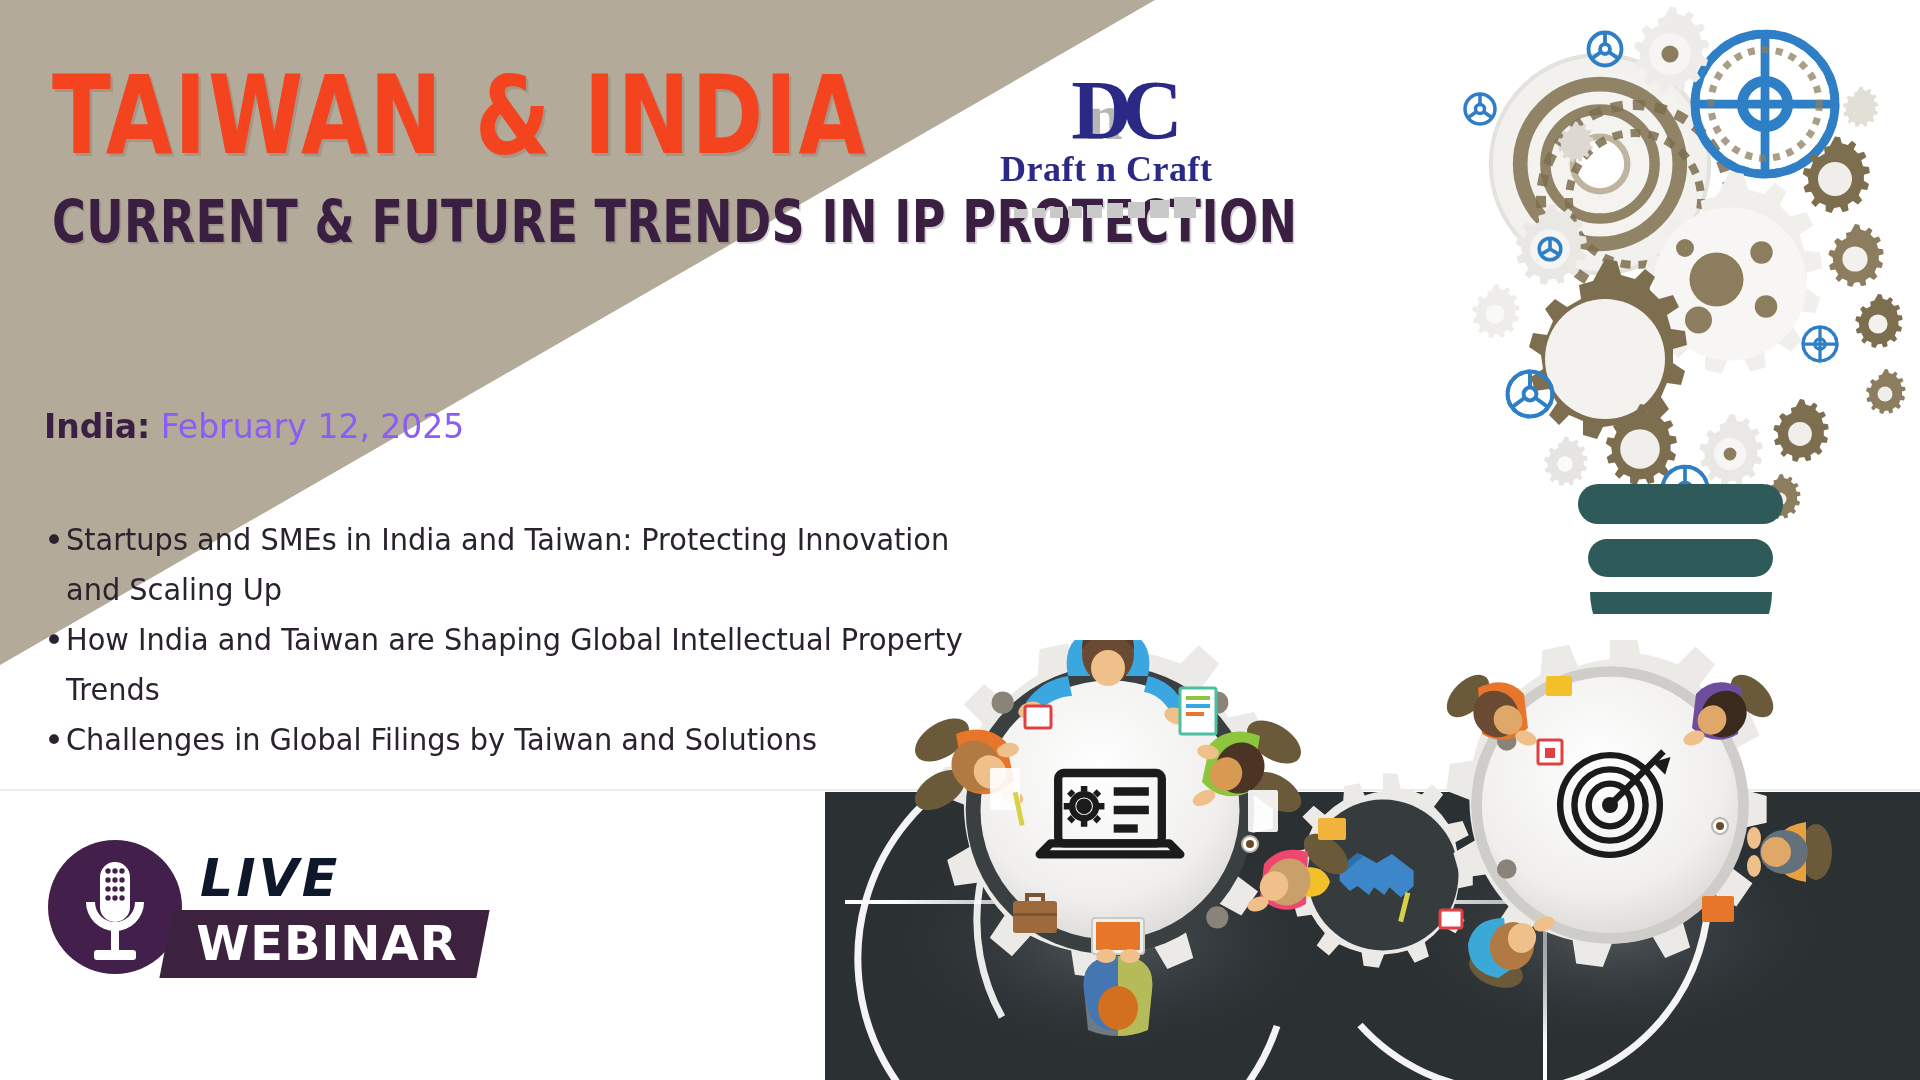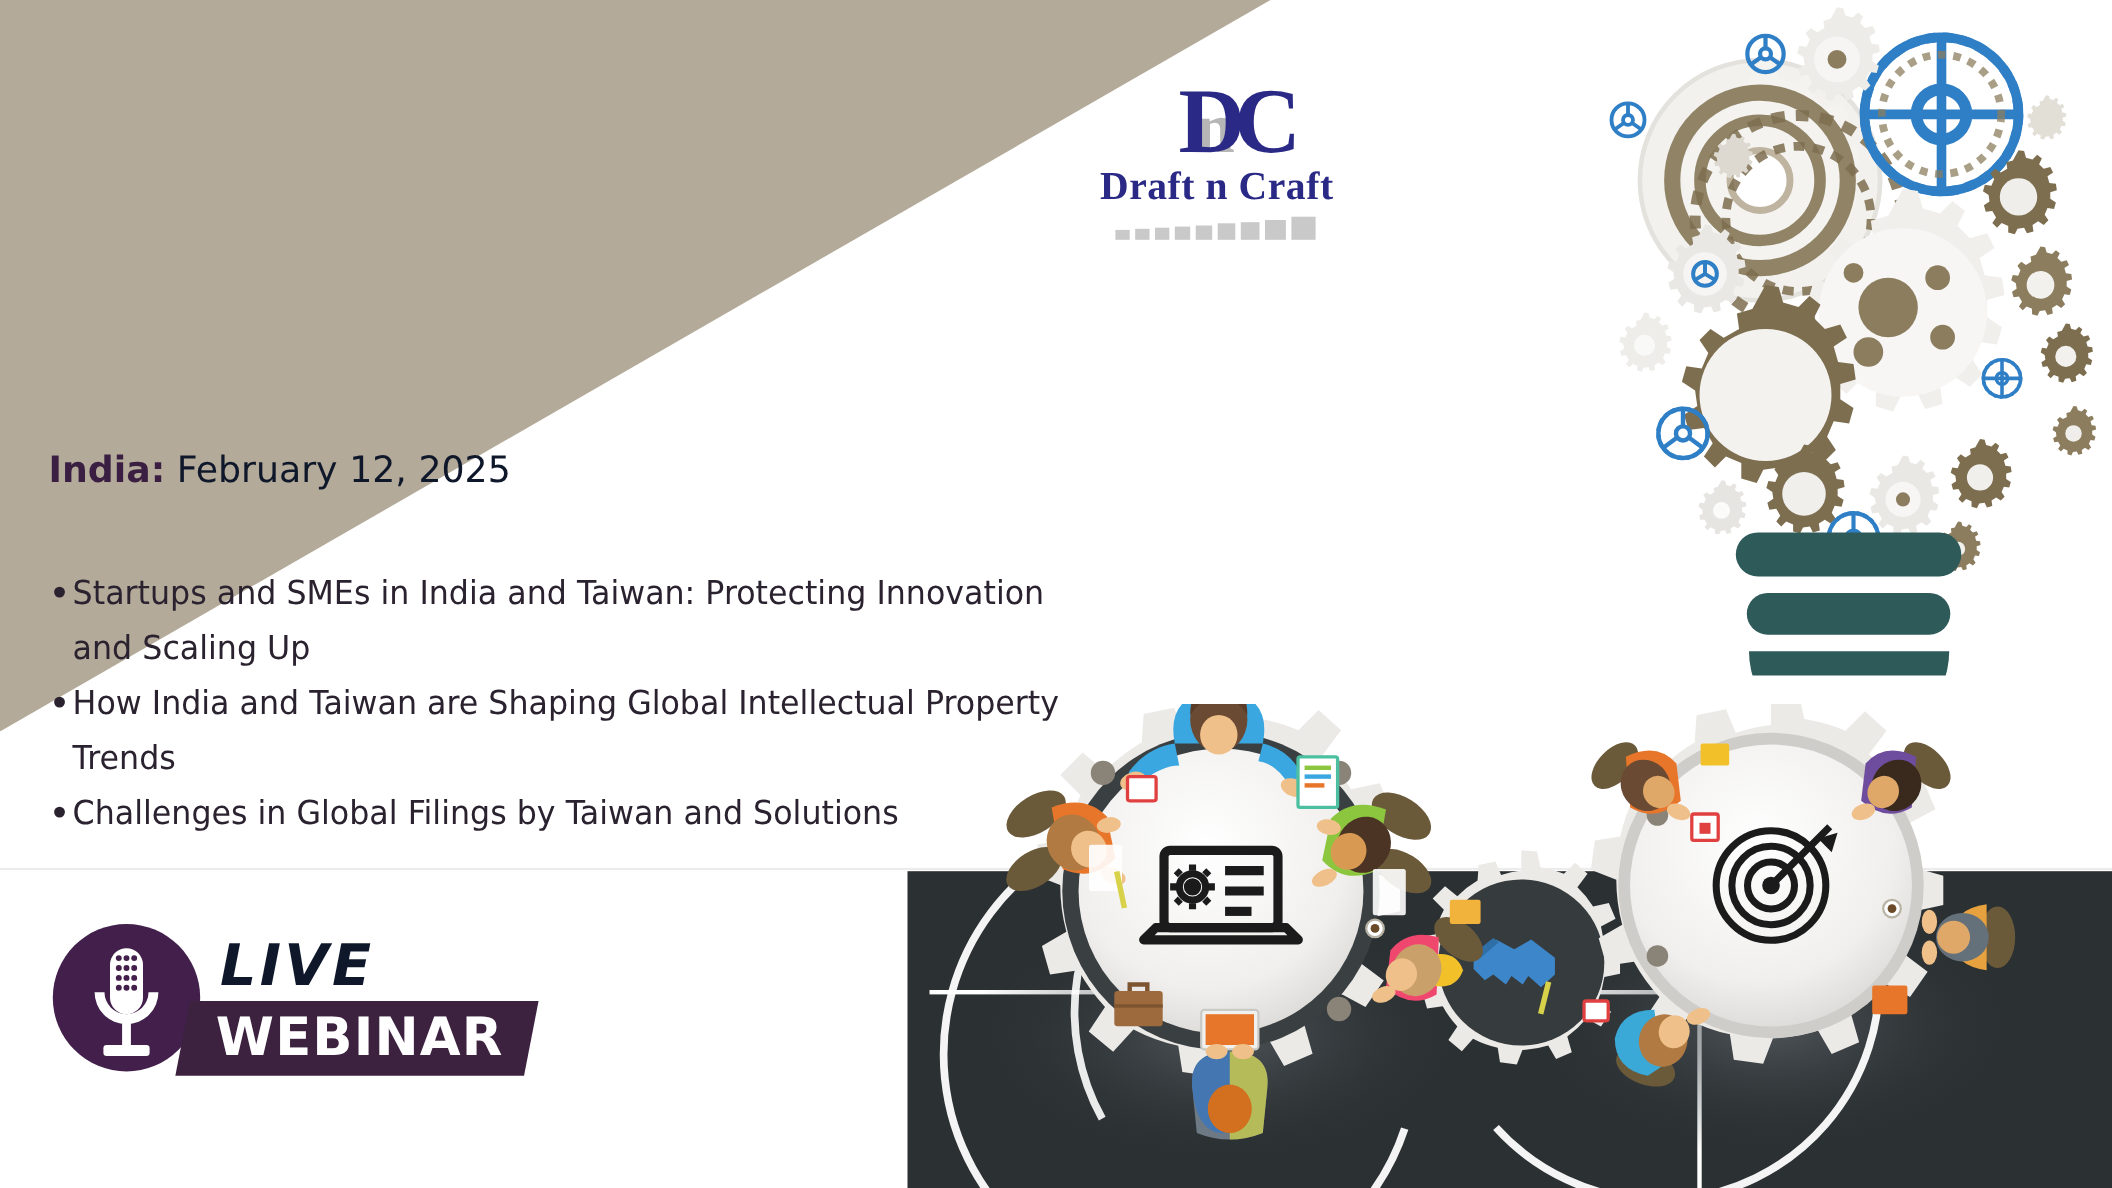--- a/index.html
+++ b/index.html
@@ -114,21 +114,21 @@
   
   .meta {
     position:absolute; left:44px; top:405px;
     z-index:6;
     font-family:"DejaVu Sans", sans-serif;
     font-size:33px;
     line-height:44px;
     color:#2d2430;
   }
   .meta b { color:#3a1f42; font-weight:700; }
-  .meta span { font-weight:400; color:#0f172a;margin-top:47px; }
+  .meta span { font-weight:400; color:#8b5cf6;margin-top:47px; }
 
   
   .bullets {
     position:absolute; left:44px; top:515px;
     width:960px; z-index:6;
     font-family:"DejaVu Sans", sans-serif;
   }
   .bullet {
     display:flex;
     align-items:flex-start;
@@ -377,20 +377,24 @@
       </g>
 
       <g>
         <rect x="148" y="490" width="205" height="40" rx="20" fill="#2e5a5a"></rect>
         <rect x="158" y="545" width="185" height="38" rx="19" fill="#2e5a5a"></rect>
         <path d="M160,598 h182 a91,84 0 0 1 -182,0 Z" fill="#2e5a5a"></path>
       </g>
     </g>
   </svg>
 
+  <div class="headline-block">
+    <div class="title-main">TAIWAN &amp; INDIA</div>
+    <div class="title-sub">CURRENT &amp; FUTURE TRENDS IN IP PROTECTION</div>
+  </div>
 
   <div class="logo">
     <div class="logo-mark">
       <span class="logo-n">n</span>
       <span class="logo-dc">DC</span>
     </div>
     <div class="logo-word">Draft n Craft</div>
     <div class="logo-bars" id="logo-bars">
         <i style="width: 13px; height: 9px;"></i>
         <i style="width: 13px; height: 10px;"></i>

